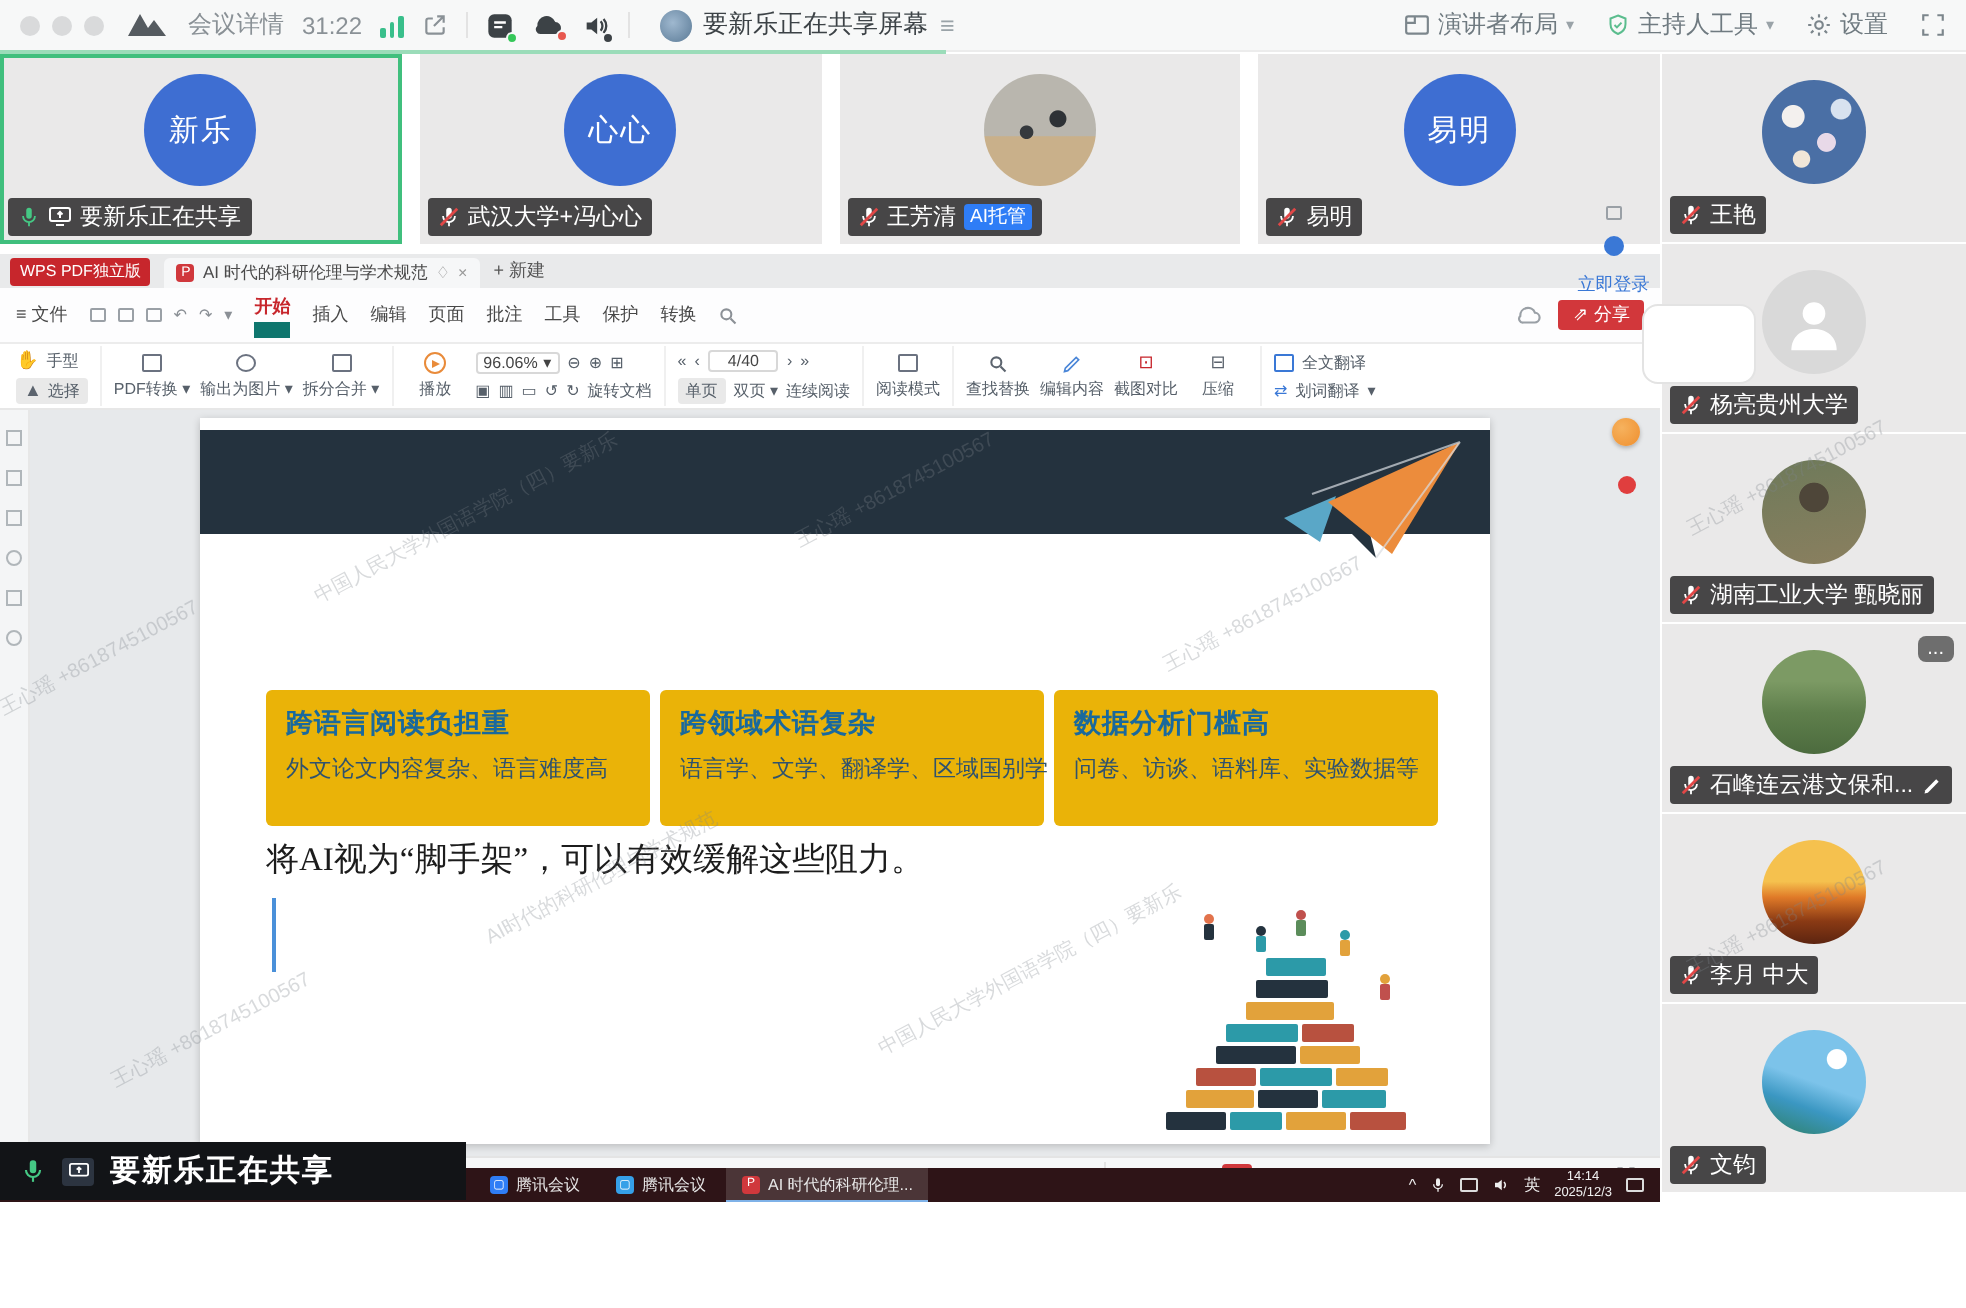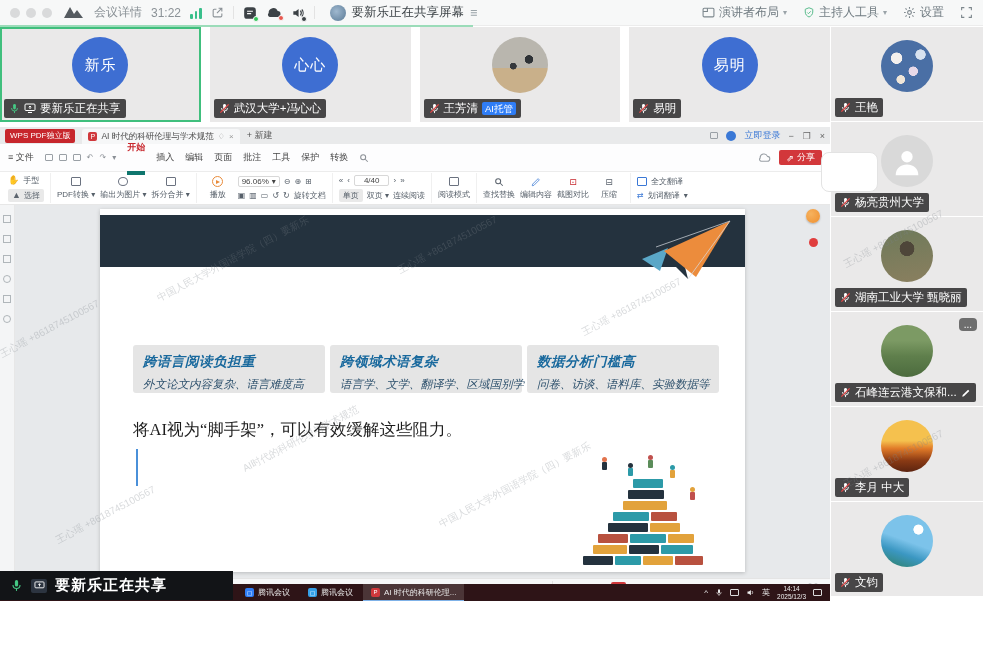--- a/index.html
+++ b/index.html
@@ -51,27 +51,27 @@
 .float-panel { position:absolute; left:821px; top:152px; width:57px; height:40px; background:#fff; border:1px solid #e3e3e3; border-radius:8px; z-index:2; }
 
 
 #wps-window { position:absolute; top:127px; left:0; width:830px; height:457px; background:#fff; font-size:9px; color:#555; z-index:1; }
 .tabbar { height:17px; background:#e9eaeb; display:flex; align-items:center; gap:7px; padding:0 5px; }
 .wps-badge { background:#c7262c; color:#fff; font-size:8px; padding:1.5px 5px; border-radius:2px; white-space:nowrap; }
 .tab { background:#f6f7f8; border-radius:3px 3px 0 0; height:15px; margin-top:2px; display:flex; align-items:center; gap:4px; padding:0 6px; font-size:8.5px; color:#4a4a4a; max-width:175px; white-space:nowrap; overflow:hidden; }
 .picon { width:9px; height:9px; background:#d0383c; border-radius:2px; color:#fff; font-size:7px; display:flex; align-items:center; justify-content:center; flex:none; }
 .tabx { color:#999; font-size:8px; }
 .newtab { color:#555; font-size:9px; white-space:nowrap; }
-.tab-right { margin-left:auto; display:flex; align-items:center; gap:8px; color:#777; }
+.tab-right { margin-left:auto; display:flex; align-items:center; gap:8px; color:#777;flex-direction:column; }
 .login { color:#3a78d6; white-space:nowrap; }
 .mini-blue { width:10px; height:10px; border-radius:50%; background:#3a78d6; }
 .winbtns { display:flex; gap:9px; color:#666; font-size:9px; }
 .menubar { height:28px; background:#fdfdfe; border-bottom:1px solid #ececec; display:flex; align-items:center; gap:11px; padding:0 8px; font-size:9px; color:#474747; }
 .menu-item { cursor:default; }
-.menu-item.active { color:#c7262c; font-weight:bold; border-bottom:4px solid #0f766e; padding-bottom:17px; }
+.menu-item.active { color:#c7262c; font-weight:bold; border-bottom:8px solid #0f766e; padding-bottom:1px; }
 .mini-ics { display:flex; gap:6px; color:#8b9096; font-size:8px; align-items:center; }
 .mbox { width:8px; height:7px; border:1px solid #9aa0a6; border-radius:1px; }
 .menubar-right { margin-left:auto; display:flex; gap:8px; align-items:center; }
 .share-btn { background:#d2373b; color:#fff; border-radius:2px; padding:1px 7px; font-size:9px; display:flex; gap:3px; align-items:center; }
 .toolbar { height:33px; background:#fff; border-bottom:1px solid #e7e7e7; display:flex; align-items:stretch; padding:1px 2px; }
 .tgroup { display:flex; align-items:center; gap:5px; padding:0 6px; border-right:1px solid #f0f0f0; }
 .tbig { display:flex; flex-direction:column; align-items:center; justify-content:center; gap:2px; font-size:8px; color:#57606a; min-width:30px; text-align:center; }
 .ticon { height:11px; display:flex; align-items:center; justify-content:center; font-size:9px; color:#5c646e; }
 .tibox { width:10px; height:9px; border:1px solid #6b7280; border-radius:1px; }
 .trows { display:flex; flex-direction:column; justify-content:center; gap:3px; }
@@ -87,21 +87,21 @@
 .rail { position:absolute; left:0; top:0; width:15px; height:100%; background:#f4f5f6; border-right:1px solid #e7e7e7; display:flex; flex-direction:column; align-items:center; padding-top:10px; gap:12px; }
 .rail span { width:8px; height:8px; border:1px solid #9aa0a6; opacity:.75; }
 .rail .rnd { border-radius:50%; }
 .assistant-ball { position:absolute; right:10px; top:4px; width:14px; height:14px; border-radius:50%; background:radial-gradient(circle at 35% 35%, #f6b25e, #ef8f2e); box-shadow:0 1px 2px rgba(0,0,0,.25); }
 .red-dot { position:absolute; right:12px; top:33px; width:9px; height:9px; border-radius:50%; background:#e03e3e; }
 .page { position:absolute; left:100px; top:4px; width:645px; height:363px; background:#fff; box-shadow:0 1px 4px rgba(0,0,0,.2); }
 .band { position:absolute; left:0; top:6px; width:100%; height:52px; background:#24323e; }
 .plane { position:absolute; left:538px; top:8px; }
 .slide-title { position:absolute; left:48px; top:90px; font-size:23px; font-weight:bold; color:#151515; letter-spacing:1.5px; }
 .boxes { position:absolute; left:33px; top:136px; display:flex; gap:5px; }
-.pbox { width:192px; height:48px; background:#e5e5e5; border-radius:3px; padding:8px 10px;font-style:italic; }
+.pbox { width:192px; height:68px; background:#eab308; border-radius:3px; padding:8px 10px; }
 .pbox h3 { font-size:13.5px; color:#19699d; margin-bottom:6px; letter-spacing:.5px; }
 .pbox p { font-family:"Liberation Serif","DejaVu Serif",serif; font-size:11.5px; color:#2f526e; white-space:nowrap; }
 .slide-body { position:absolute; left:33px; top:210px; font-family:"Liberation Serif","DejaVu Serif",serif; font-size:16.5px; color:#1c1c1c; }
 .cursorline { position:absolute; left:36px; top:240px; width:2px; height:37px; background:#4a90d9; }
 .books { position:absolute; left:478px; top:218px; width:132px; height:140px; }
 .books i { position:absolute; border-radius:1px; display:block; }
 .fig { position:absolute; width:5px; }
 .fig b { display:block; width:5px; height:5px; border-radius:50%; }
 .fig s { display:block; width:5px; height:8px; border-radius:1px; text-decoration:none; }
 

